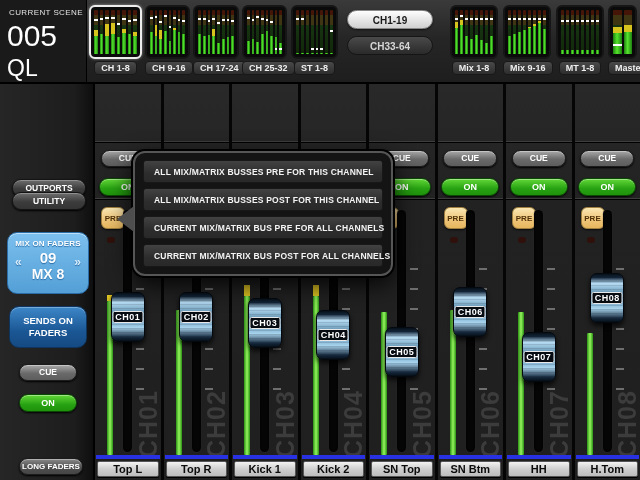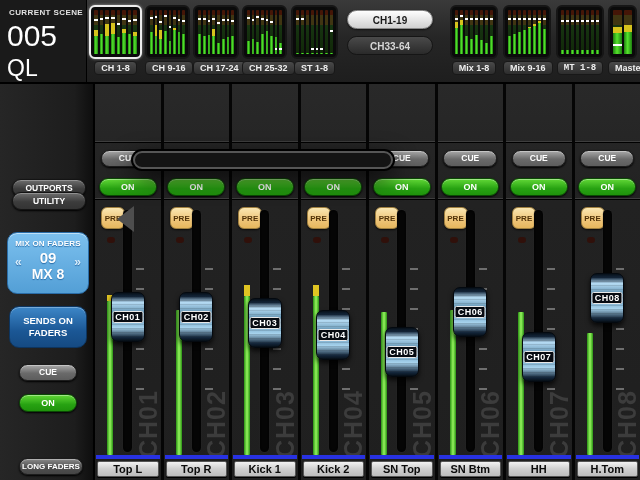--- a/index.html
+++ b/index.html
@@ -4,21 +4,21 @@
 <style>
   html,body{margin:0;padding:0;background:#000;}
   body{width:640px;height:480px;position:relative;overflow:hidden;
        font-family:"Liberation Sans",sans-serif;-webkit-font-smoothing:antialiased;}
   
   .topbar{position:absolute;left:0;top:0;width:640px;height:82px;
           background:linear-gradient(180deg,#3a3a3a,#262626 45%,#1e1e1e);
           border-bottom:2px solid #000;}
   .scene{position:absolute;left:0;top:0;width:86px;height:82px;background:#1a1a1a;
          border-right:1px solid #000;}
-  .scene-label{position:absolute;left:9px;top:8px;font-size:8px;font-weight:bold;
+  .scene-label{position:absolute;left:9px;top:8px;font-size:8px;font-weight:normal;
                color:#e3e3e3;letter-spacing:.4px;}
   .scene-num{position:absolute;left:7px;top:19px;font-size:30px;color:#fff;}
   .scene-series{position:absolute;left:7px;top:55px;font-size:23px;color:#fff;}
   .mblock{position:absolute;top:5px;}
   .mbox{height:54px;background:#0a0a0a;border:2px solid #161616;border-radius:6px;
         padding:3px;display:flex;gap:2px;box-sizing:border-box;}
   .mblock.sel .mbox{border-color:#ececec;box-shadow:0 0 3px rgba(255,255,255,.5);}
   .mbar{flex:1;position:relative;border-radius:1px;
         background:linear-gradient(180deg,#451607 0%,#451607 11%,#403512 11%,#403512 33%,#173512 33%,#112808 100%);}
   .mg{position:absolute;bottom:0;left:0;right:0;
@@ -391,21 +391,21 @@
             <div class="my" style="bottom: 70%; height: 4%;"></div>
             <div class="mp" style="bottom: 78%;"></div>
           </div>
           <div class="mbar">
             <div class="mg" style="height: 56%;"></div>
             <div class="mp" style="bottom: 78%;"></div>
           </div>
         </div>
         <div class="mlabel">Mix 9-16</div>
       </div>
-      <div class="mblock" style="left: 556px; width: 48px; font-family: Liberation Mono, monospace;">
+      <div class="mblock" style="left: 556px; width: 48px;">
         <div class="mbox">
           <div class="mbar">
             <div class="mg" style="height: 8%;"></div>
             <div class="mp" style="bottom: 72%;"></div>
           </div>
           <div class="mbar">
             <div class="mg" style="height: 8%;"></div>
             <div class="mp" style="bottom: 72%;"></div>
           </div>
           <div class="mbar">
@@ -671,13 +671,19 @@
       <div class="bluebar"></div>
       <div class="name-btn">H.Tom</div>
       <div class="cap" style="top: 189px;">
         <div class="cap-label">CH08</div>
       </div>
     </div>
   </div>
 
 <div class="popup">
   <div class="pointer"></div>
+  <div id="popup-items">
+      <div class="pitem">ALL MIX/MATRIX BUSSES PRE FOR THIS CHANNEL</div>
+      <div class="pitem">ALL MIX/MATRIX BUSSES POST FOR THIS CHANNEL</div>
+      <div class="pitem">CURRENT MIX/MATRIX BUS PRE FOR ALL CHANNELS</div>
+      <div class="pitem">CURRENT MIX/MATRIX BUS POST FOR ALL CHANNELS</div>
+    </div>
 </div>
 
 </body></html>

